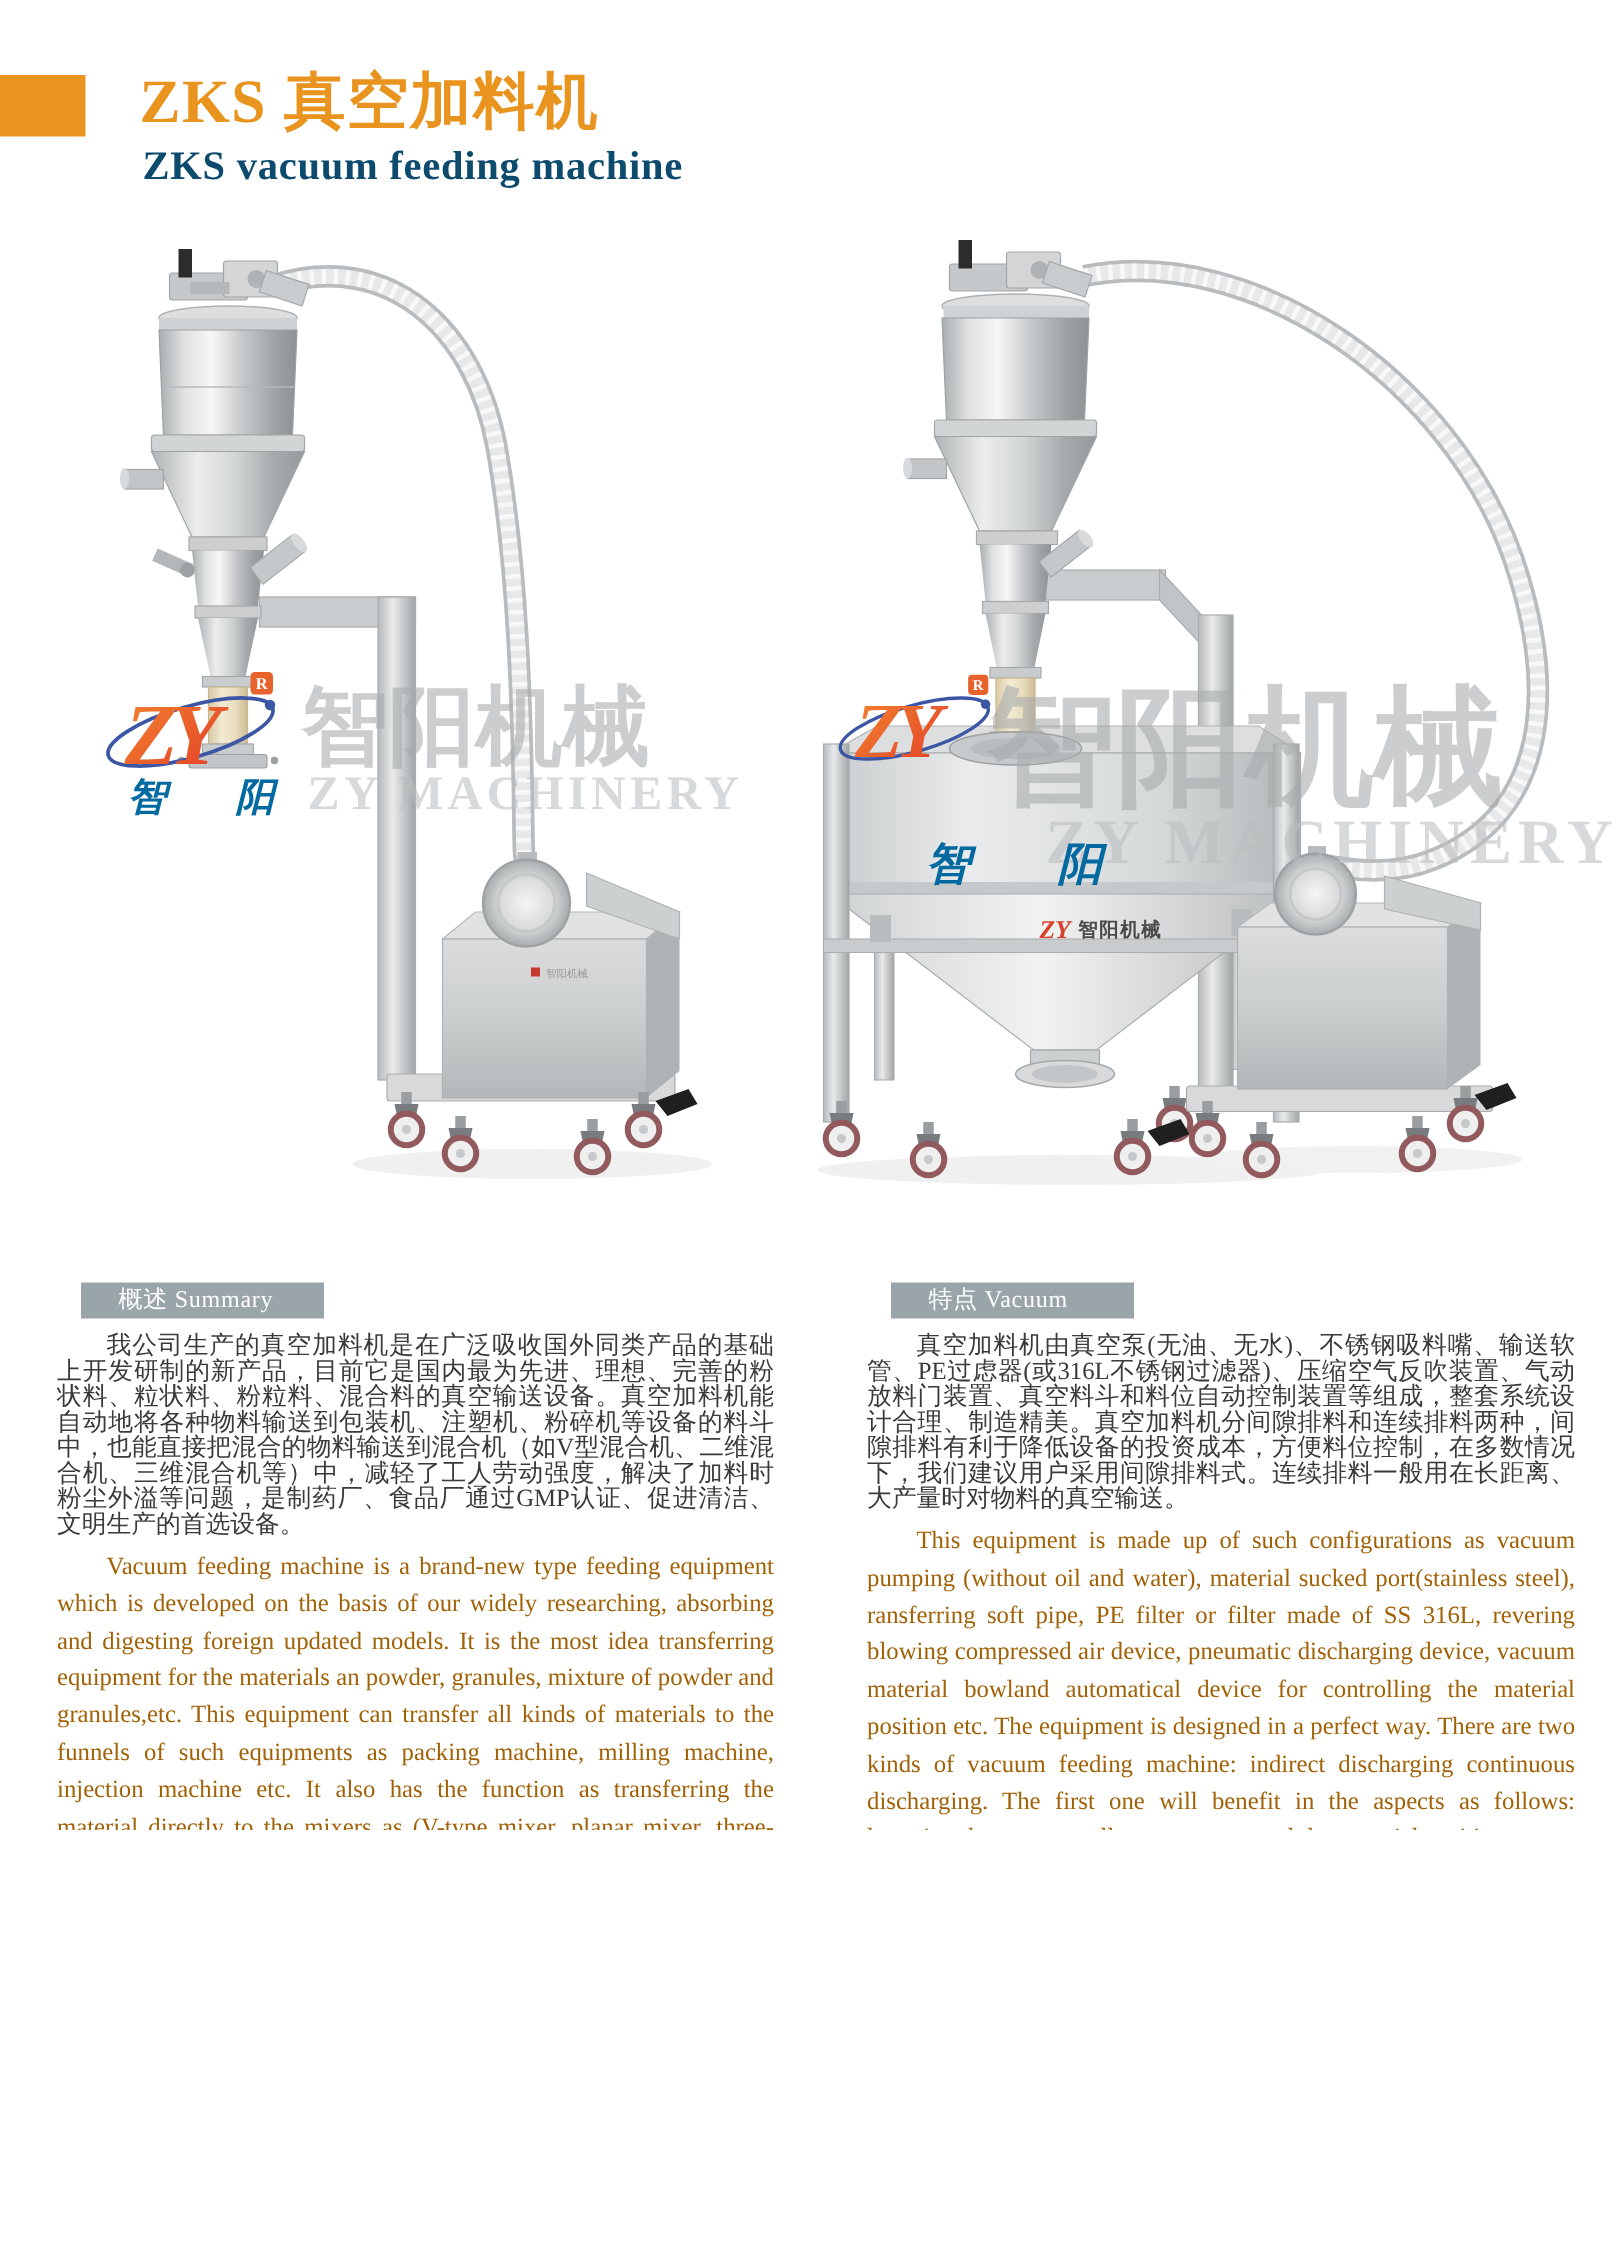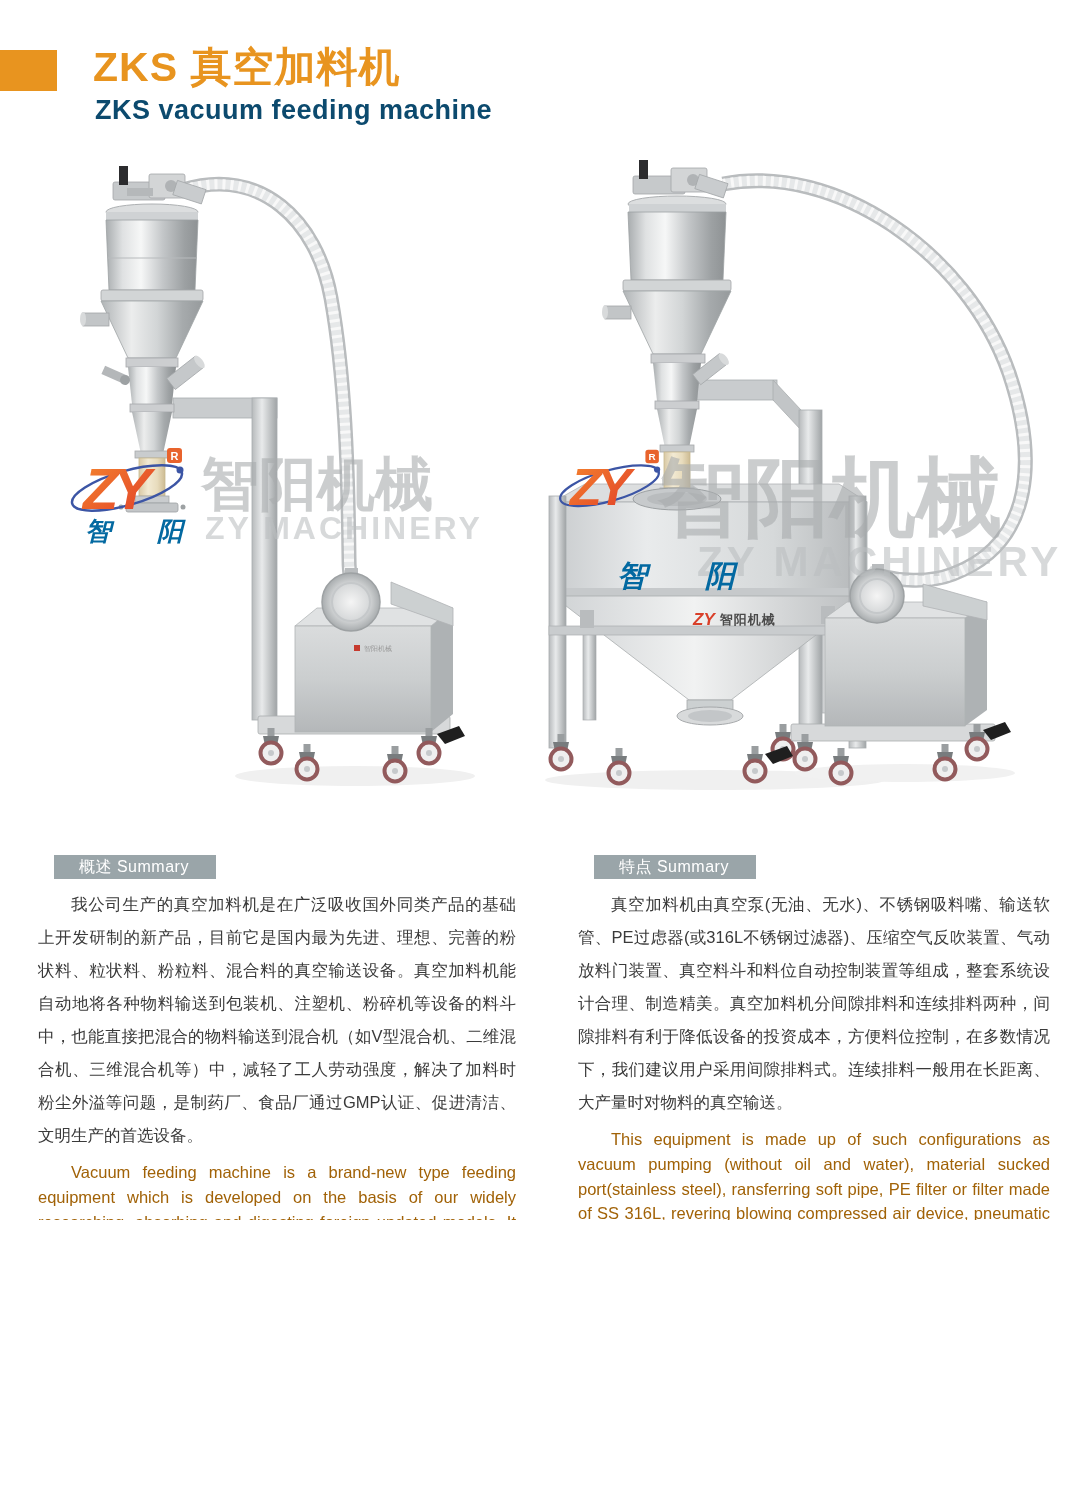--- a/index.html
+++ b/index.html
@@ -1,17 +1,17 @@
 <!DOCTYPE html>
 <html><head>
 <meta charset="utf-8">
 <style>
   html,body{margin:0;padding:0;background:#ffffff;}
   .page{position:relative;width:1080px;height:1220px;background:#fff;overflow:hidden;
-        font-family:Liberation Sans, sans-serif;}
+        font-family:Liberation Serif, serif;}
 
   
   .accent-block{position:absolute;left:0;top:50px;width:57px;height:41px;background:#E8941F;}
   .page-title{position:absolute;left:93px;top:44px;margin:0;font-size:41px;line-height:46px;
               font-weight:700;color:#E8941F;letter-spacing:1px;white-space:nowrap;}
   .page-subtitle{position:absolute;left:95px;top:94px;margin:0;font-size:27px;line-height:32px;
               font-weight:700;color:#0c4a6e;letter-spacing:0.5px;white-space:nowrap;}
 
   
   figure{margin:0;padding:0;}
@@ -39,21 +39,21 @@
   .wm-print .zy-mini{color:#D9402A;font-weight:700;font-style:italic;font-size:17px;}
   .wm-print .cn-mini{color:#4a4a4a;font-weight:700;font-size:13px;letter-spacing:1px;}
 
   
   .col{position:absolute;top:855px;}
   .col-left{left:38px;width:478px;}
   .col-right{left:578px;width:472px;}
   .sec-header{display:block;width:162px;height:24px;line-height:24px;box-sizing:border-box;
               background:#9AA5A9;color:#ffffff;font-size:16px;padding-left:25px;
               letter-spacing:0.5px;margin-left:16px;}
-  .para-cn{margin:9px 0 0 0;font-size:16.5px;line-height:33px;color:#3a3a3a;
+  .para-cn{margin:9px 0 0 0;font-size:16.5px;line-height:17px;color:#3a3a3a;
            text-align:justify;text-indent:2em;}
   .para-en{margin:8px 0 0 0;font-size:16.5px;line-height:24.8px;color:#a16207;
            text-align:justify;text-indent:2em;}
 </style>
 </head>
 <body>
 
 <div class="page">
 
   <div class="accent-block"></div>
@@ -364,18 +364,18 @@
     </div>
   </figure>
 
   <article class="col col-left">
     <div class="sec-header">概述 Summary</div>
     <p class="para-cn">我公司生产的真空加料机是在广泛吸收国外同类产品的基础上开发研制的新产品，目前它是国内最为先进、理想、完善的粉状料、粒状料、粉粒料、混合料的真空输送设备。真空加料机能自动地将各种物料输送到包装机、注塑机、粉碎机等设备的料斗中，也能直接把混合的物料输送到混合机（如V型混合机、二维混合机、三维混合机等）中，减轻了工人劳动强度，解决了加料时粉尘外溢等问题，是制药厂、食品厂通过GMP认证、促进清洁、文明生产的首选设备。</p>
     <p class="para-en">Vacuum feeding machine is a brand-new type feeding equipment which is developed on the basis of our widely researching, absorbing and digesting foreign updated models. It is the most idea transferring equipment for the materials an powder, granules, mixture of powder and granules,etc. This equipment can transfer all kinds of materials to the funnels of such equipments as packing machine, milling machine, injection machine etc. It also has the function as transferring the material directly to the mixers as (V-type mixer, planar mixer, three-dimentional mixer etc). In this way, working force as well as the dust flying is well dissolved. Vacuum feeding machine is the best equipment to choose for the "GMP" requirement for pharmaceutical factory, foodstaff factory and so on.</p>
   </article>
 
   <article class="col col-right">
-    <div class="sec-header">特点 Summary</div>
+    <div class="sec-header">特点 Vacuum</div>
     <p class="para-cn">真空加料机由真空泵(无油、无水)、不锈钢吸料嘴、输送软管、PE过虑器(或316L不锈钢过滤器)、压缩空气反吹装置、气动放料门装置、真空料斗和料位自动控制装置等组成，整套系统设计合理、制造精美。真空加料机分间隙排料和连续排料两种，间隙排料有利于降低设备的投资成本，方便料位控制，在多数情况下，我们建议用户采用间隙排料式。连续排料一般用在长距离、大产量时对物料的真空输送。</p>
     <p class="para-en">This equipment is made up of such configurations as vacuum pumping (without oil and water), material sucked port(stainless steel), ransferring soft pipe, PE filter or filter made of SS 316L, revering blowing compressed air device, pneumatic discharging device, vacuum material bowland automatical device for controlling the material position etc. The equipment is designed in a perfect way. There are two kinds of vacuum feeding machine: indirect discharging continuous discharging. The first one will benefit in the aspects as follows: lowering the cost as well as easy to control the material position, so we advise you to choose this machine. And for the large-scale and long distance manufacturing, continuous one is advised to be chosen.</p>
   </article>
 
 </div>
 
 </body></html>

